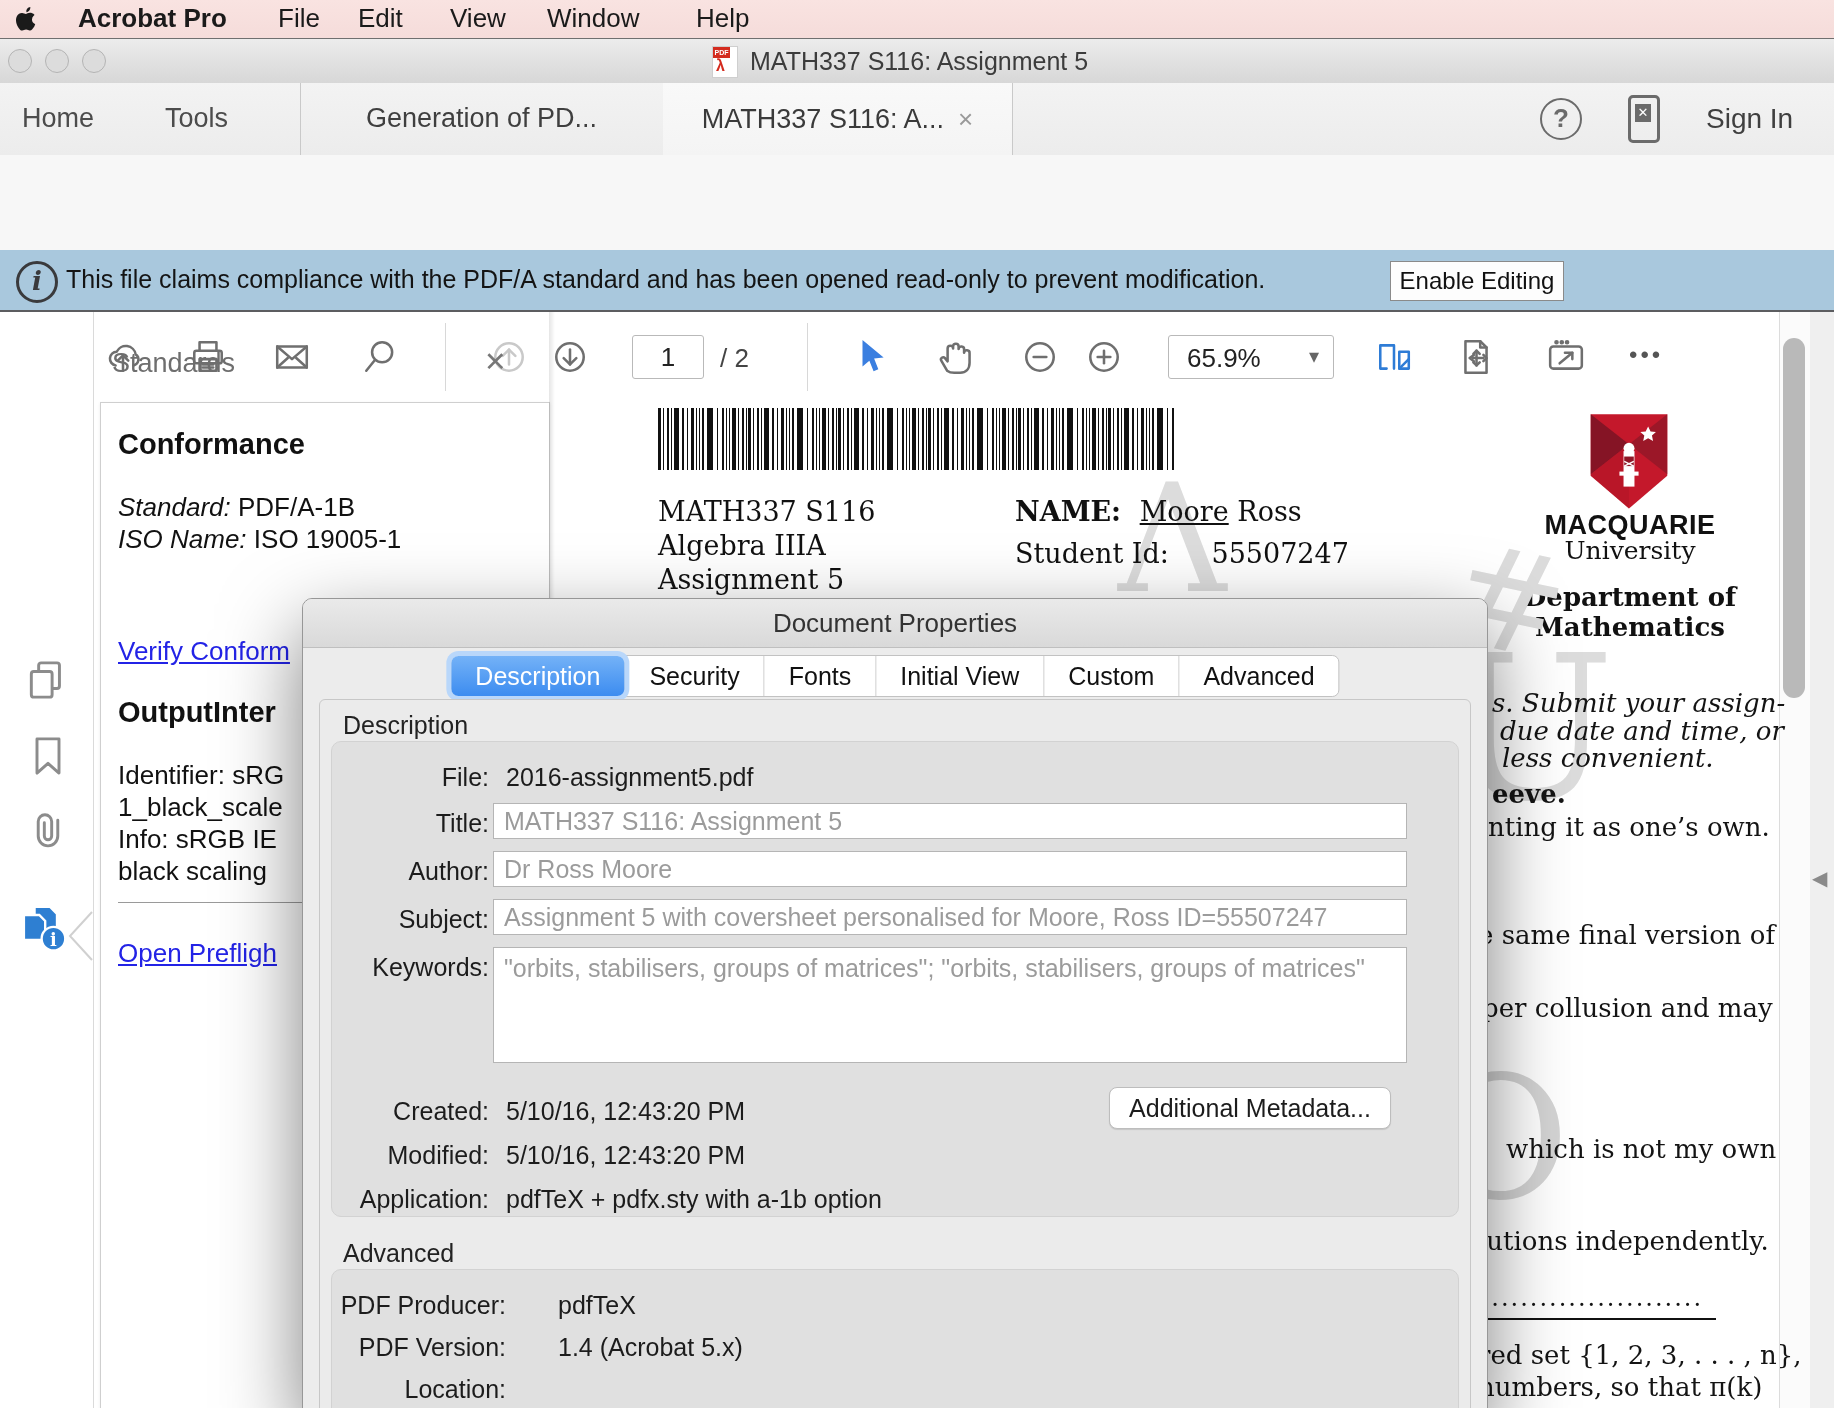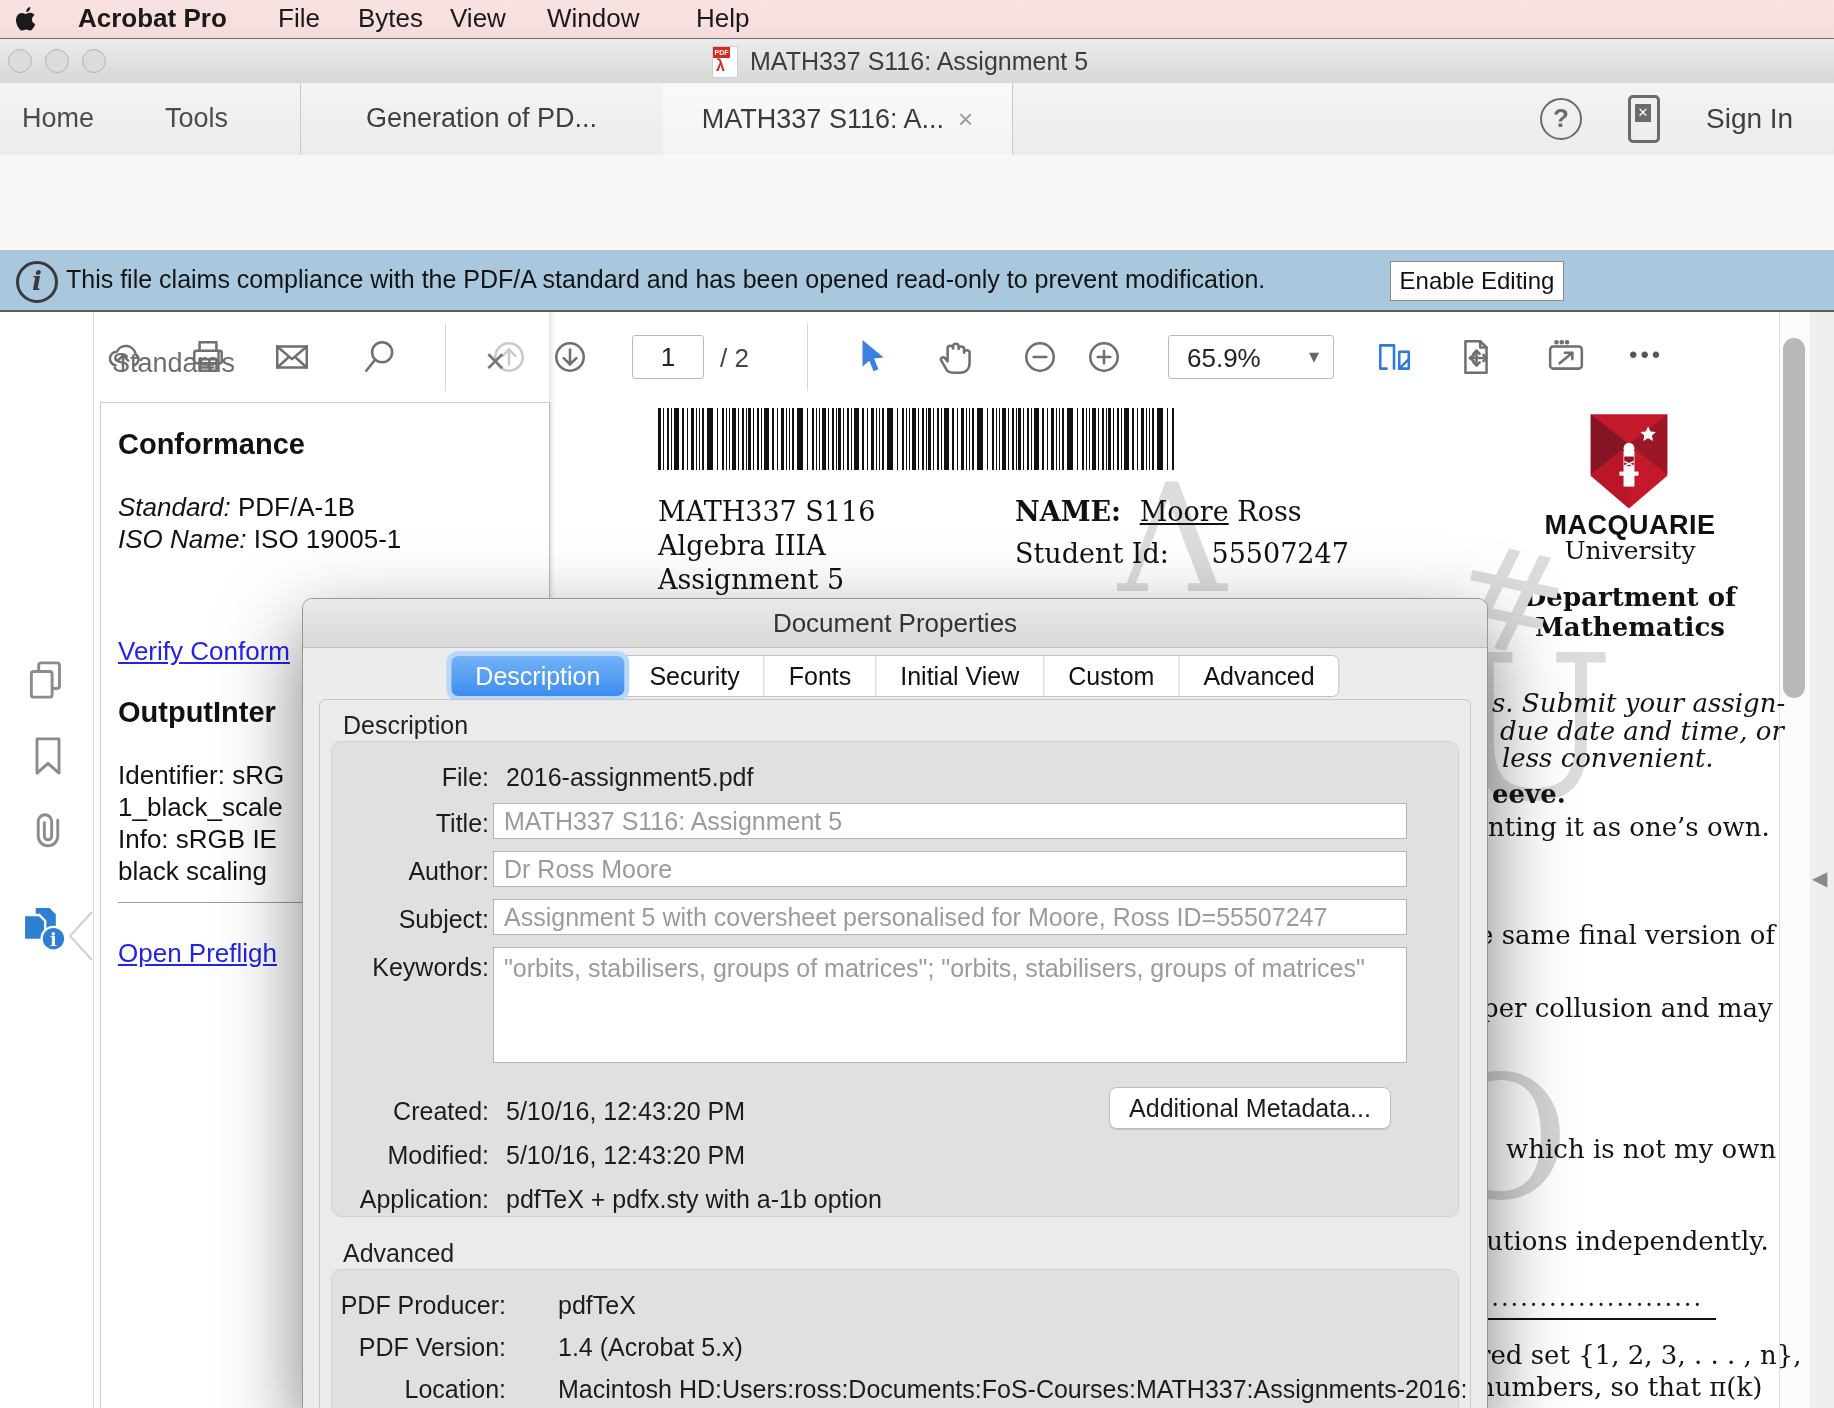--- a/index.html
+++ b/index.html
@@ -75,21 +75,21 @@
 <body>
 
 <div class="stage">
 
   <div class="menubar">
     <svg class="abs" style="left:14px;top:6px" width="24" height="26" viewBox="0 0 24 26">
       <path fill="#1a1a1a" d="M12.6 6.2c1-.1 2.2-1 2.9-2 .6-.9 1-2.1.8-3.2-1.1.1-2.4.8-3.1 1.7-.7.8-1.2 2.1-.6 3.5zM18 13.6c0-3 2.5-4.4 2.6-4.5-1.4-2-3.6-2.3-4.3-2.3-1.9-.2-3.6 1.1-4.5 1.1-.9 0-2.3-1.1-3.9-1-2 0-3.8 1.2-4.9 3-2.1 3.6-.5 8.9 1.5 11.8 1 1.4 2.2 3 3.7 2.9 1.5-.1 2.1-1 3.9-1s2.3 1 3.9.9c1.6 0 2.6-1.4 3.6-2.9 1.1-1.7 1.6-3.3 1.6-3.4-.1 0-3.2-1.2-3.2-4.6z"></path>
     </svg>
     <span style="left:78px;font-weight:bold">Acrobat Pro</span>
     <span style="left:278px">File</span>
-    <span style="left:358px">Bytes</span>
+    <span style="left:358px">Edit</span>
     <span style="left:450px">View</span>
     <span style="left:547px">Window</span>
     <span style="left:696px">Help</span>
   </div>
 
   <div class="titlebar">
     <div class="tl" style="left:8px"></div>
     <div class="tl" style="left:45px"></div>
     <div class="tl" style="left:82px"></div>
     <div class="abs" style="left:712px;top:7px;width:24px;height:30px;background:#fff;border:1px solid #cfcfcf">
@@ -501,19 +501,18 @@
     <div class="dhead" style="left:40px;top:640px">Advanced</div>
     <div class="gbox" style="left:28px;top:670px;width:1126px;height:260px"></div>
 
     <div class="dlabel" style="left:20px;top:692px;width:183px">PDF Producer:</div>
     <div class="dval" style="left:255px;top:692px">pdfTeX</div>
 
     <div class="dlabel" style="left:20px;top:734px;width:183px">PDF Version:</div>
     <div class="dval" style="left:255px;top:734px">1.4 (Acrobat 5.x)</div>
 
     <div class="dlabel" style="left:20px;top:776px;width:183px">Location:</div>
-    <div class="dval" style="left:255px;top:776px">Macintosh HD:Users:ross:Documents:FoS-Courses:MATH337:Assignments-2016:</div>
 
     <div class="dlabel" style="left:20px;top:806px;width:183px">File Size:</div>
     <div class="dval" style="left:255px;top:806px">304.17 KB (302,078 Bytes)</div>
   </div>
 
 </div>
 
 </body></html>

